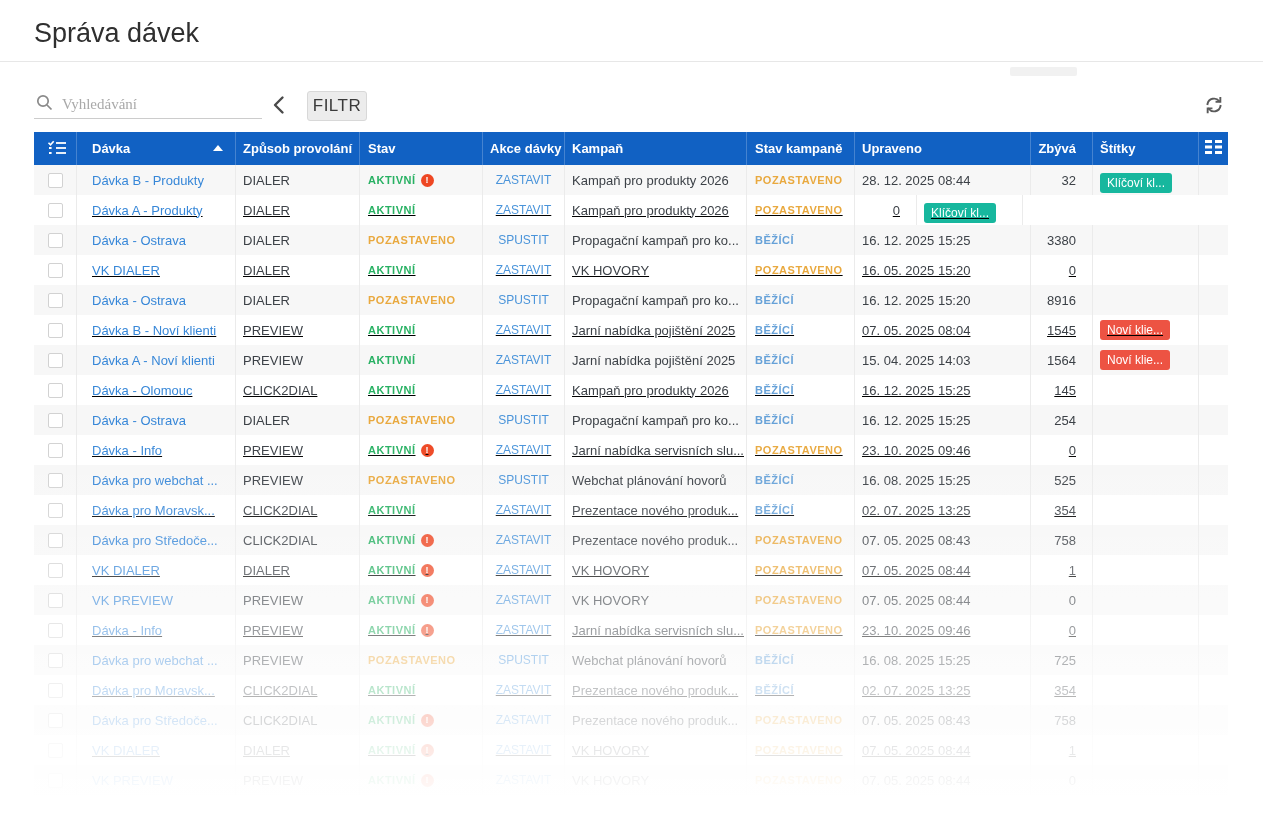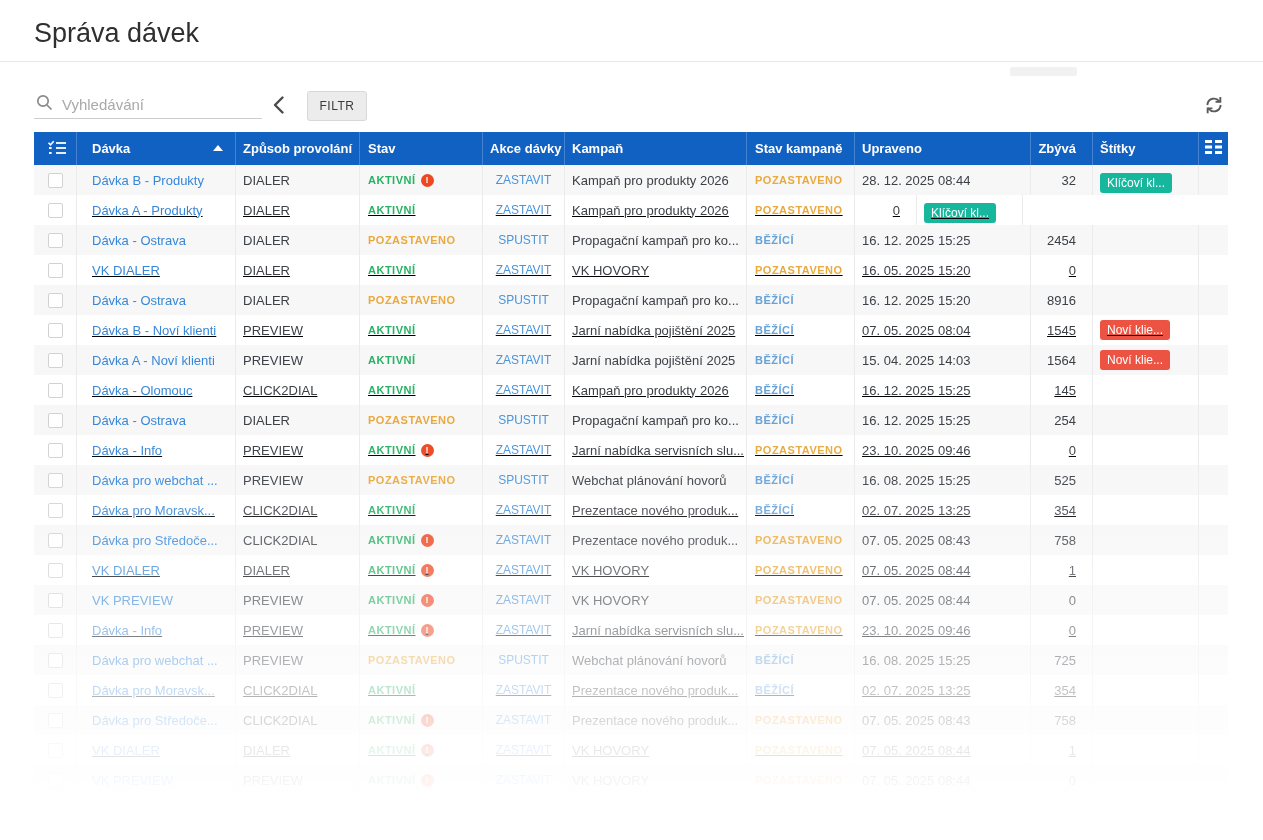--- a/index.html
+++ b/index.html
@@ -7,26 +7,26 @@
               font-family:"Liberation Sans","DejaVu Sans",sans-serif; }
   .abs { position:absolute; }
 
   
   #page-title { left:34px; top:18px; font-size:27px; font-weight:400; color:#2f2f2f;text-align:center; }
   #title-divider { left:0; top:61px; width:1263px; height:1px; background:#e7e7e7; }
 
   
   #search-wrap { left:34px; top:90px; width:228px; height:29px; border-bottom:1px solid #ccc; }
   #search-input { position:absolute; left:28px; top:2px; width:196px; height:24px; border:none; outline:none;
-                  font-size:15px; color:#444; background:transparent; font-family:Liberation Sans, sans-serif; }
+                  font-size:15px; color:#444; background:transparent; font-family:Liberation Serif, serif; }
   #search-input::placeholder { color:#a9a9a9; }
   #search-icon { position:absolute; left:2px; top:4px; }
   #collapse-btn { left:265px; top:93px; width:26px; height:26px; display:flex; align-items:center; justify-content:center; cursor:pointer; background:transparent; border:none; }
   #filter-btn { left:307px; top:91px; width:60px; height:30px; background:#ececec; border:1px solid #d8d8d8;
-                border-radius:3px; font-size:12px; letter-spacing:.5px; color:#3a3a3a; cursor:pointer; font-family:inherit; }
+                border-radius:3px; font-size:17px; letter-spacing:.5px; color:#3a3a3a; cursor:pointer; font-family:inherit; }
   #faded-pill { left:1010px; top:67px; width:67px; height:9px; background:#f1f1f1; border-radius:2px; }
   #refresh-btn { left:1200px; top:92px; width:28px; height:28px; background:transparent; border:none; cursor:pointer;
                  display:flex; align-items:center; justify-content:center; }
 
   
   #table { left:34px; top:132px; width:1194px; }
   .hrow { display:flex; height:33px; background:#1161c3; color:#fff; }
   .th { display:flex; align-items:center; font-size:13px; font-weight:700; position:relative;
         border-right:1px solid rgba(255,255,255,.22); }
   .th:last-child { border-right:none; }
@@ -215,21 +215,21 @@
 
     </div>
     <div class="td c-akce">
           <a class="action">SPUSTIT</a>
         </div>
     <div class="td c-kampan">Propagační kampaň pro ko...</div>
     <div class="td c-stavk">
           <span class="status st-blue">BĚŽÍCÍ</span>
         </div>
     <div class="td c-uprav">16. 12. 2025 15:25</div>
-    <div class="td c-zbyva">2454</div>
+    <div class="td c-zbyva">3380</div>
     <div class="td c-stitky"></div>
     <div class="td c-cols"></div>
   </div>
       <div class="tr even">
     <div class="td c-select">
           <span class="checkbox"></span>
         </div>
     <div class="td c-davka">
           <a class="link">VK DIALER</a>
         </div>

